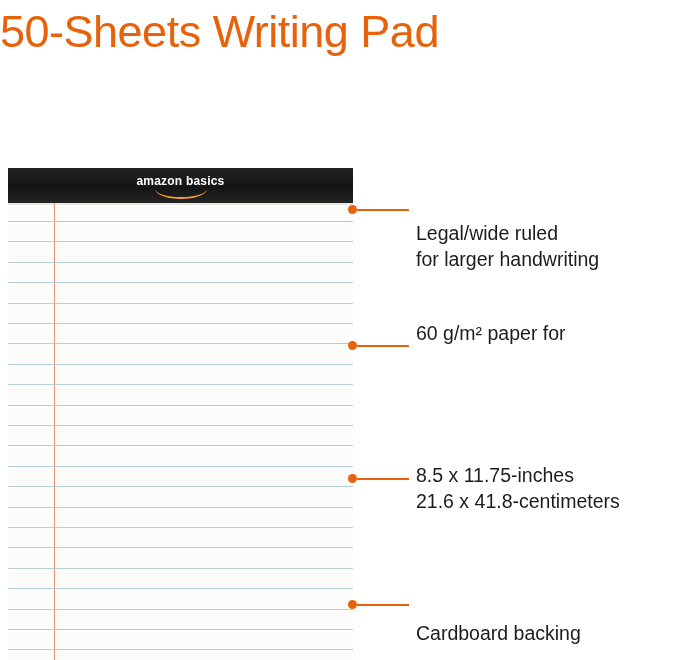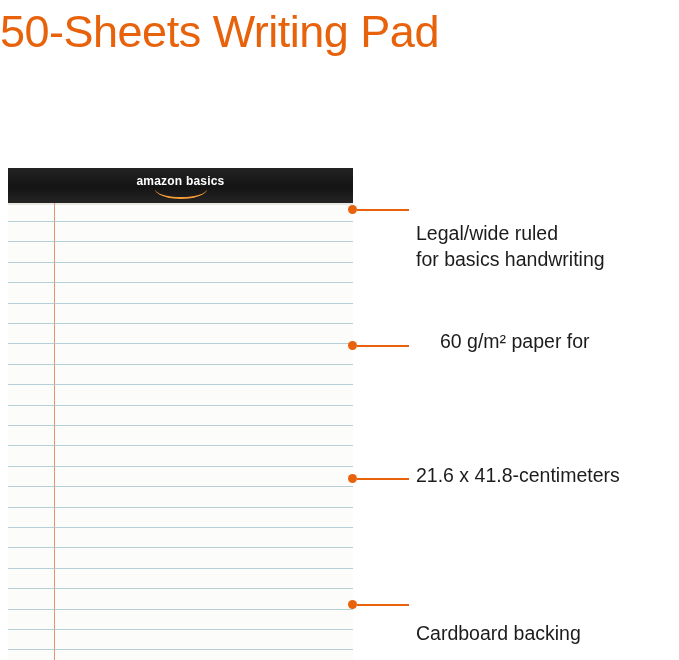--- a/index.html
+++ b/index.html
@@ -174,30 +174,31 @@
         <div class="rule-line" style="top: 446.4px;"></div>
       </div>
   </div>
 </div>
 
 <div id="callouts">
     <div class="callout-dot" style="left: 348px; top: 205px;"></div>
     <div class="callout-line" style="left: 357px; top: 209px; width: 52px;"></div>
     <div class="callout-text" style="left: 416px; top: 184px; margin-top: 36px;">
       <div>Legal/wide ruled</div>
-      <div>for basics handwriting</div>
+      <div>for larger handwriting</div>
     </div>
     <div class="callout-dot" style="left: 348px; top: 341px;"></div>
     <div class="callout-line" style="left: 357px; top: 345px; width: 52px;"></div>
-    <div class="callout-text" style="left: 416px; top: 328px; margin-left: 24px;">
+    <div class="callout-text" style="left: 416px; top: 320px;">
       <div>60 g/m² paper for</div>
     </div>
     <div class="callout-dot" style="left: 348px; top: 474px;"></div>
     <div class="callout-line" style="left: 357px; top: 478px; width: 52px;"></div>
     <div class="callout-text" style="left: 416px; top: 462px;">
+      <div>8.5 x 11.75-inches</div>
       <div>21.6 x 41.8-centimeters</div>
     </div>
     <div class="callout-dot" style="left: 348px; top: 600px;"></div>
     <div class="callout-line" style="left: 357px; top: 604px; width: 52px;"></div>
     <div class="callout-text" style="left: 416px; top: 592px; margin-top: 28px;">
       <div>Cardboard backing</div>
     </div>
   </div>
 
 </body></html>

